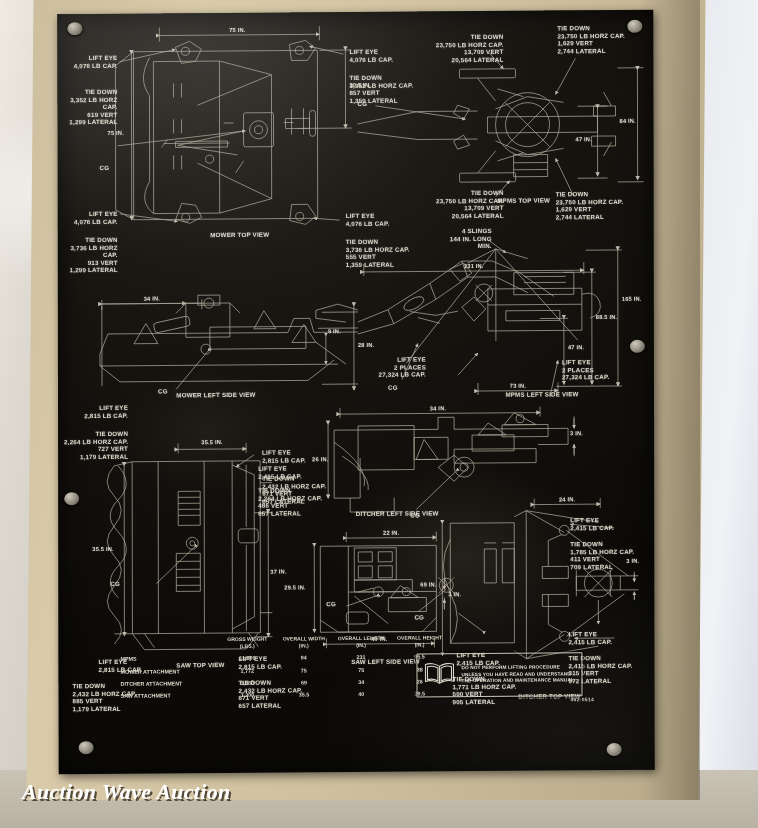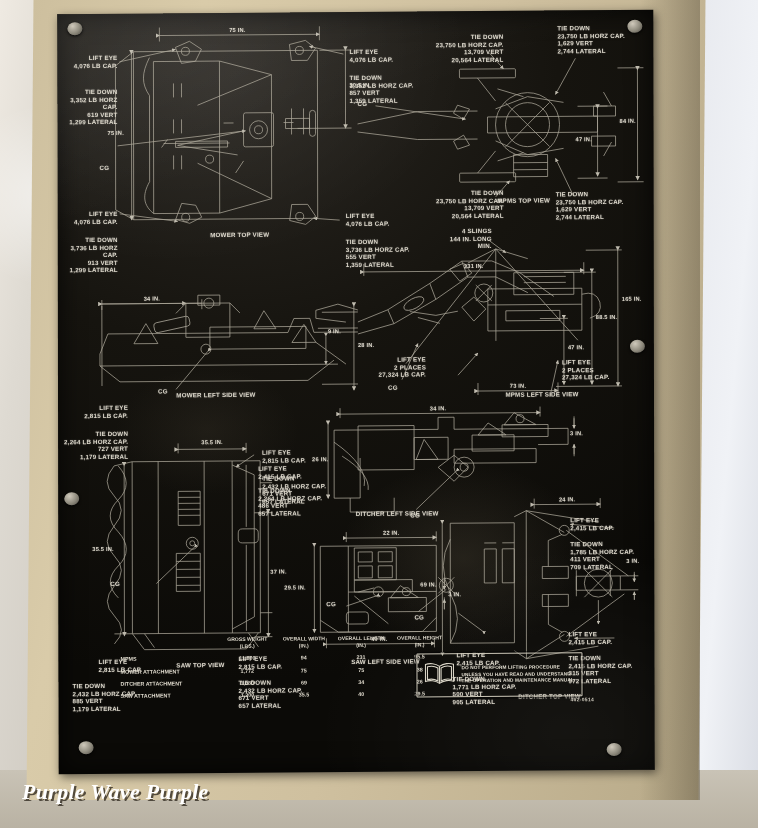--- a/index.html
+++ b/index.html
@@ -608,15 +608,15 @@
           <path d="M29 6.4 C26 5.5 21.5 5.8 18.6 7.7 L18.6 20.6 C21.5 18.8 26 18.4 29 19.2 Z"></path>
         </svg>
       </span>
       <span class="wtext">DO NOT PERFORM LIFTING PROCEDURE UNLESS YOU HAVE READ AND UNDERSTAND THE OPERATION AND MAINTENANCE MANUAL.</span>
     </div>
 
     <div class="partno">462-0514</div>
 
   </div>
 
-  <div class="watermark">Purple Wave Purple</div>
+  <div class="watermark">Auction Wave Auction</div>
 
 </div>
 
 </body></html>

